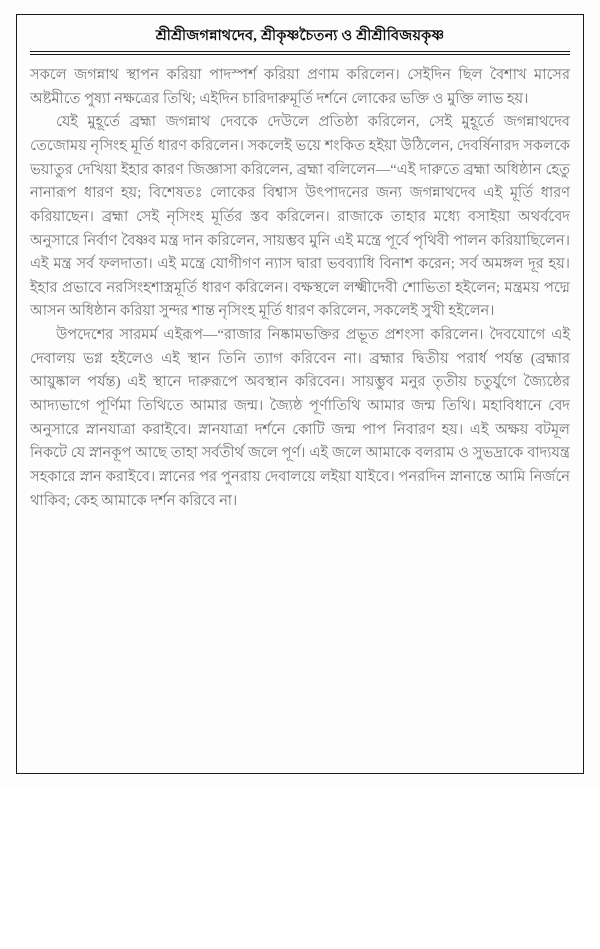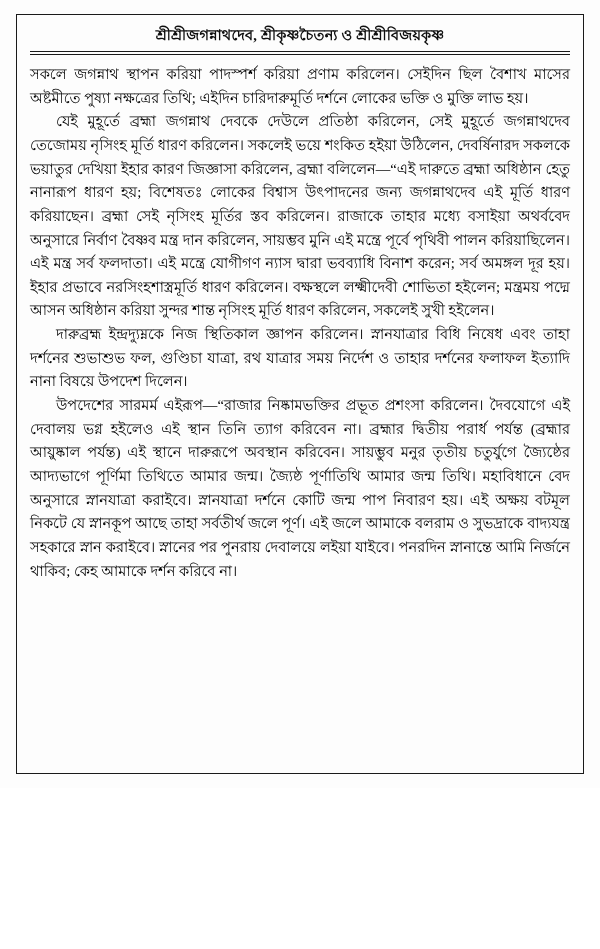--- a/index.html
+++ b/index.html
@@ -56,21 +56,21 @@
   }
   .rule-top2 {
     border-top: 1.2px solid #1a1a1a;
     margin-bottom: 8px;
   }
   .body-text {
     font-size: 14.6px;
     line-height: 1.62;
     text-align: justify;
     text-justify: inter-word;
-    color: #000000;
+    color: #737373;
     hyphens: none;
   }
   .body-text p {
     margin: 0;
     padding: 0;
   }
   .body-text p.indent {
     text-indent: 26px;
   }
   .footer {
@@ -99,20 +99,19 @@
   <div class="content">
 
     <div class="header">শ্রীশ্রীজগন্নাথদেব, শ্রীকৃষ্ণচৈতন্য ও শ্রীশ্রীবিজয়কৃষ্ণ</div>
     <div class="rule-top"></div>
     <div class="rule-gap"></div>
     <div class="rule-top2"></div>
 
     <div class="body-text">
       <p>সকলে জগন্নাথ স্থাপন করিয়া পাদস্পর্শ করিয়া প্রণাম করিলেন। সেইদিন ছিল বৈশাখ মাসের অষ্টমীতে পুষ্যা নক্ষত্রের তিথি; এইদিন চারিদারুমূর্তি দর্শনে লোকের ভক্তি ও মুক্তি লাভ হয়।</p>
       <p class="indent">যেই মুহূর্তে ব্রহ্মা জগন্নাথ দেবকে দেউলে প্রতিষ্ঠা করিলেন, সেই মুহূর্তে জগন্নাথদেব তেজোময় নৃসিংহ মূর্তি ধারণ করিলেন। সকলেই ভয়ে শংকিত হইয়া উঠিলেন, দেবর্ষিনারদ সকলকে ভয়াতুর দেখিয়া ইহার কারণ জিজ্ঞাসা করিলেন, ব্রহ্মা বলিলেন—“এই দারুতে ব্রহ্মা অধিষ্ঠান হেতু নানারূপ ধারণ হয়; বিশেষতঃ লোকের বিশ্বাস উৎপাদনের জন্য জগন্নাথদেব এই মূর্তি ধারণ করিয়াছেন। ব্রহ্মা সেই নৃসিংহ মূর্তির স্তব করিলেন। রাজাকে তাহার মধ্যে বসাইয়া অথর্ববেদ অনুসারে নির্বাণ বৈষ্ণব মন্ত্র দান করিলেন, সায়ম্ভব মুনি এই মন্ত্রে পূর্বে পৃথিবী পালন করিয়াছিলেন। এই মন্ত্র সর্ব ফলদাতা। এই মন্ত্রে যোগীগণ ন্যাস দ্বারা ভবব্যাধি বিনাশ করেন; সর্ব অমঙ্গল দূর হয়। ইহার প্রভাবে নরসিংহশাস্ত্রমূর্তি ধারণ করিলেন। বক্ষস্থলে লক্ষ্মীদেবী শোভিতা হইলেন; মন্ত্রময় পদ্মে আসন অধিষ্ঠান করিয়া সুন্দর শান্ত নৃসিংহ মূর্তি ধারণ করিলেন, সকলেই সুখী হইলেন।</p>
-      <p class="indent">দারুব্রহ্ম ইন্দ্রদ্যুম্নকে নিজ স্থিতিকাল জ্ঞাপন করিলেন। স্নানযাত্রার বিধি নিষেধ এবং তাহা দর্শনের শুভাশুভ ফল, গুণ্ডিচা যাত্রা, রথ যাত্রার সময় নির্দেশ ও তাহার দর্শনের ফলাফল ইত্যাদি নানা বিষয়ে উপদেশ দিলেন।</p>
       <p class="indent">উপদেশের সারমর্ম এইরূপ—“রাজার নিষ্কামভক্তির প্রভূত প্রশংসা করিলেন। দৈবযোগে এই দেবালয় ভগ্ন হইলেও এই স্থান তিনি ত্যাগ করিবেন না। ব্রহ্মার দ্বিতীয় পরার্ধ পর্যন্ত (ব্রহ্মার আয়ুষ্কাল পর্যন্ত) এই স্থানে দারুরূপে অবস্থান করিবেন। সায়ম্ভুব মনুর তৃতীয় চতুর্যুগে জ্যৈষ্ঠের আদ্যভাগে পূর্ণিমা তিথিতে আমার জন্ম। জ্যৈষ্ঠ পূর্ণাতিথি আমার জন্ম তিথি। মহাবিধানে বেদ অনুসারে স্নানযাত্রা করাইবে। স্নানযাত্রা দর্শনে কোটি জন্ম পাপ নিবারণ হয়। এই অক্ষয় বটমূল নিকটে যে স্নানকূপ আছে তাহা সর্বতীর্থ জলে পূর্ণ। এই জলে আমাকে বলরাম ও সুভদ্রাকে বাদ্যযন্ত্র সহকারে স্নান করাইবে। স্নানের পর পুনরায় দেবালয়ে লইয়া যাইবে। পনরদিন স্নানান্তে আমি নির্জনে থাকিব; কেহ আমাকে দর্শন করিবে না।</p>
     </div>
 
     <div class="page-number-rule"></div>
     <div class="footer">১৯</div>
   </div>
 </div>
 
 </body></html>

